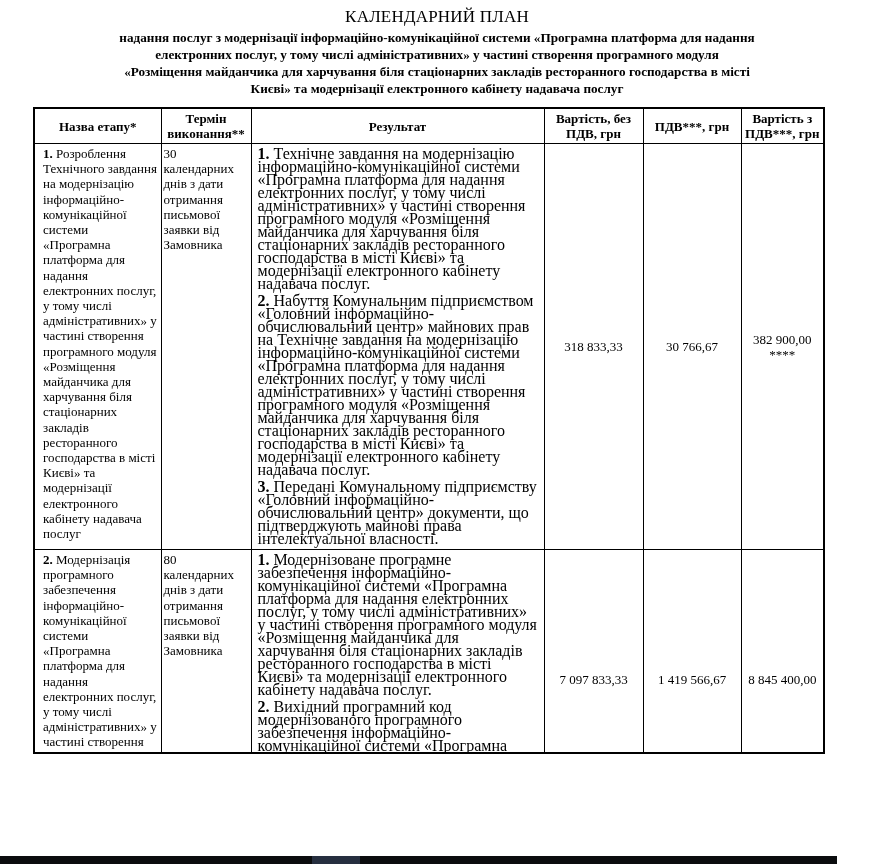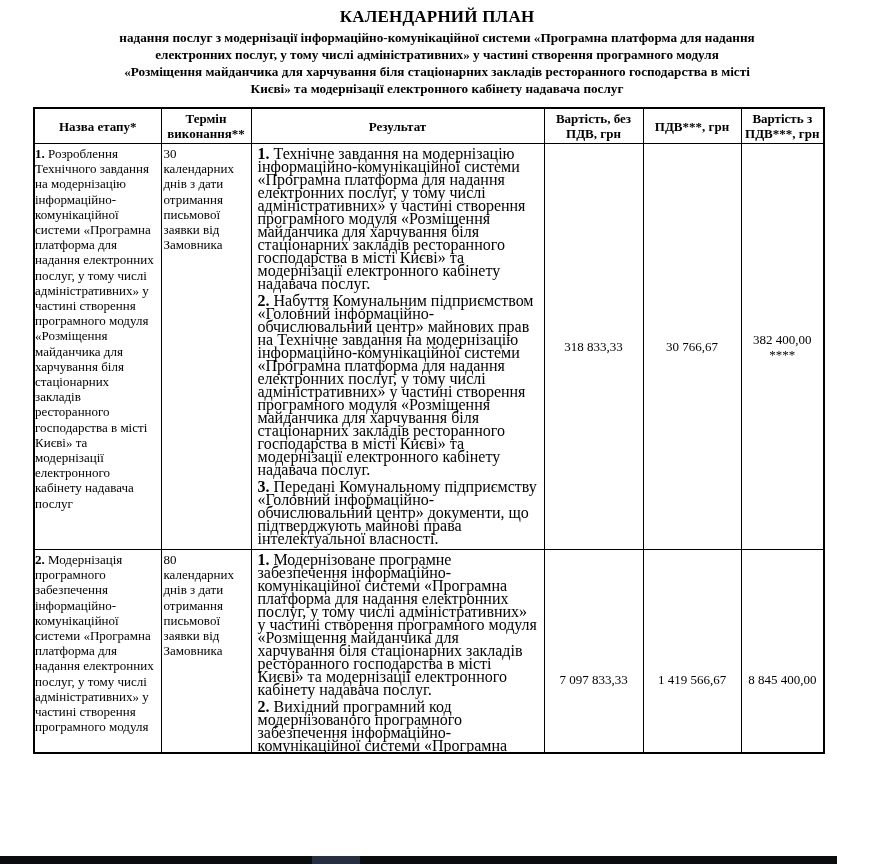--- a/index.html
+++ b/index.html
@@ -6,21 +6,21 @@
   html, body { margin: 0; padding: 0; }
   body {
     width: 874px; height: 864px; overflow: hidden;
     background: #ffffff; color: #000;
     font-family: "Liberation Serif", "DejaVu Serif", serif;
   }
   .page { position: relative; width: 874px; height: 864px; overflow: hidden; background: #fff; }
 
   .doc-title {
     margin: 7px 0 0 0; text-align: center;
-    font-size: 17px; line-height: 20px; font-weight: bold; letter-spacing: 0.2px;
+    font-size: 17px; line-height: 20px; font-weight: normal; letter-spacing: 0.2px;
   }
   .doc-subtitle {
     width: 640px; margin: 2px auto 16px auto; text-align: center;
     font-size: 13.2px; line-height: 17px; font-weight: bold;
   }
 
   .table-clip {
     position: absolute; left: 33px; top: 107px;
     width: 792px; height: 647px; overflow: hidden;
     border-bottom: 2px solid #000;
@@ -29,21 +29,21 @@
     width: 790px; border-collapse: collapse; table-layout: fixed;
     border: 2px solid #000;
   }
   table.plan th, table.plan td { border: 1px solid #000; }
   table.plan th {
     font-size: 13px; line-height: 15px; font-weight: bold;
     text-align: center; vertical-align: middle; padding: 2px 1px; height: 33px;
   }
   td.cell-stage {
     font-size: 13px; line-height: 15.2px; vertical-align: top;
-    text-align: left; padding: 2px 3px 0 0;
+    text-align: left; padding: 2px 3px 0 8px;
   }
   td.cell-term {
     font-size: 13px; line-height: 15.2px; vertical-align: top;
     text-align: left; padding: 2px 2px 0 2px;
   }
   td.cell-result {
     font-size: 16px; line-height: 13px; vertical-align: top;
     text-align: left; padding: 3px 5px 0 6px;
   }
   td.cell-num {
@@ -108,21 +108,21 @@
               <span>Набуття Комунальним підприємством «Головний інформаційно-обчислювальний центр» майнових прав на Технічне завдання на модернізацію інформаційно-комунікаційної системи «Програмна платформа для надання електронних послуг, у тому числі адміністративних» у частині створення програмного модуля «Розміщення майданчика для харчування біля стаціонарних закладів ресторанного господарства в місті Києві» та модернізації електронного кабінету надавача послуг.</span>
             </p>
             <p class="res">
               <span class="b">3.</span>
               <span>Передані Комунальному підприємству «Головний інформаційно-обчислювальний центр» документи, що підтверджують майнові права інтелектуальної власності.</span>
             </p>
           </td>
           <td class="cell-num">318 833,33</td>
           <td class="cell-num">30 766,67</td>
           <td class="cell-num">
-            <span>382 400,00</span>
+            <span>382 900,00</span>
             <span class="note">****</span>
           </td>
         </tr>
         <tr>
           <td class="cell-stage">
             <span class="b">2.</span>
             <span>Модернізація програмного забезпечення інформаційно-комунікаційної системи «Програмна платформа для надання електронних послуг, у тому числі адміністративних» у частині створення програмного модуля</span>
           </td>
           <td class="cell-term">80 календарних днів з дати отримання письмової заявки від Замовника</td>
           <td class="cell-result">

